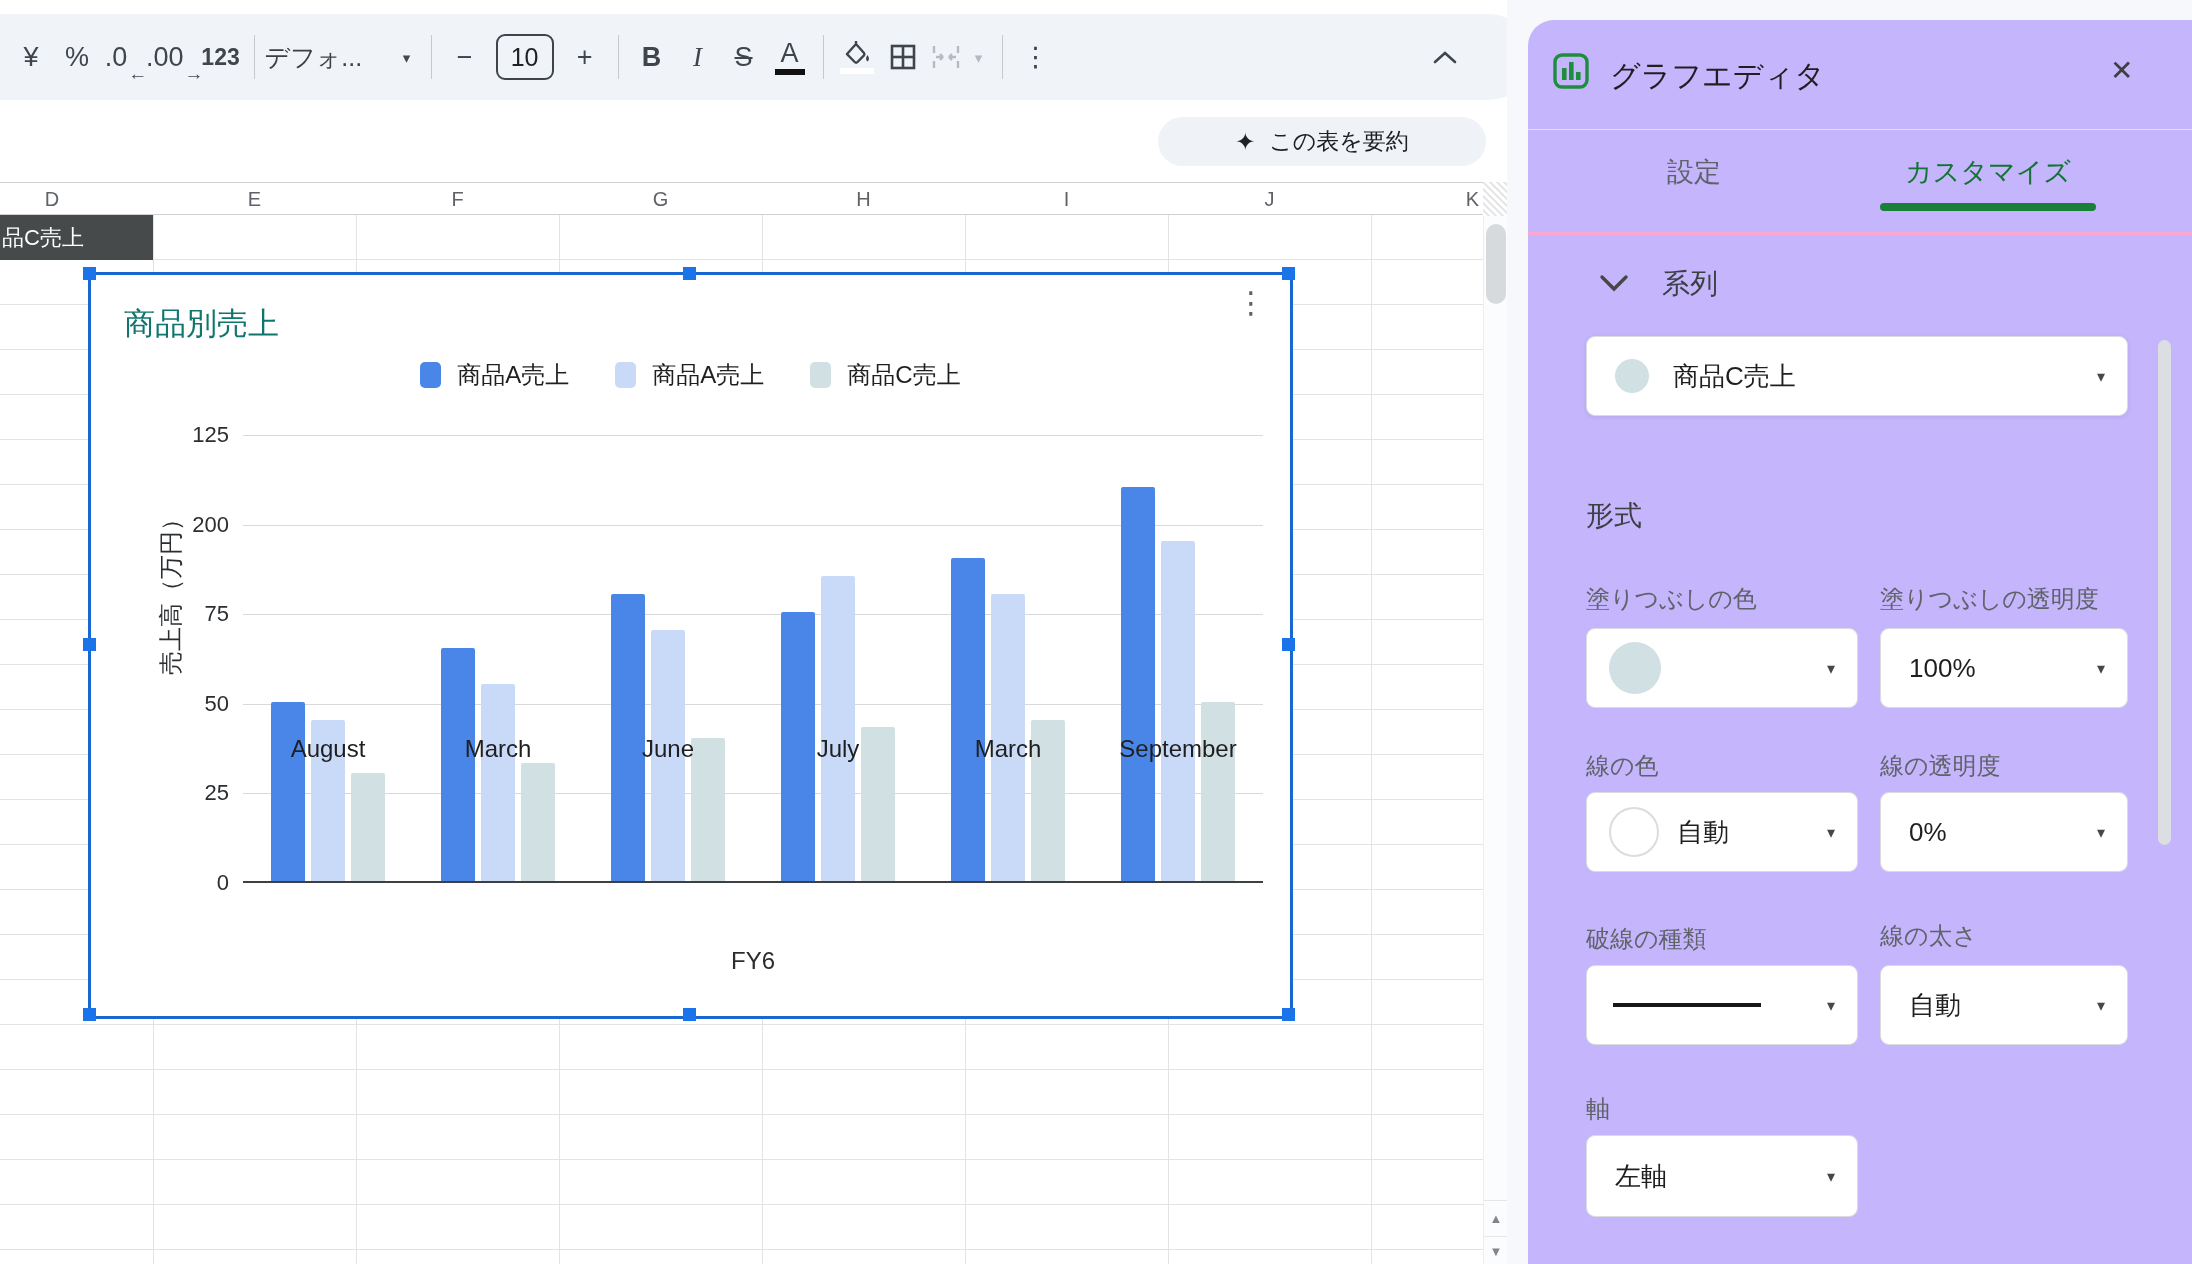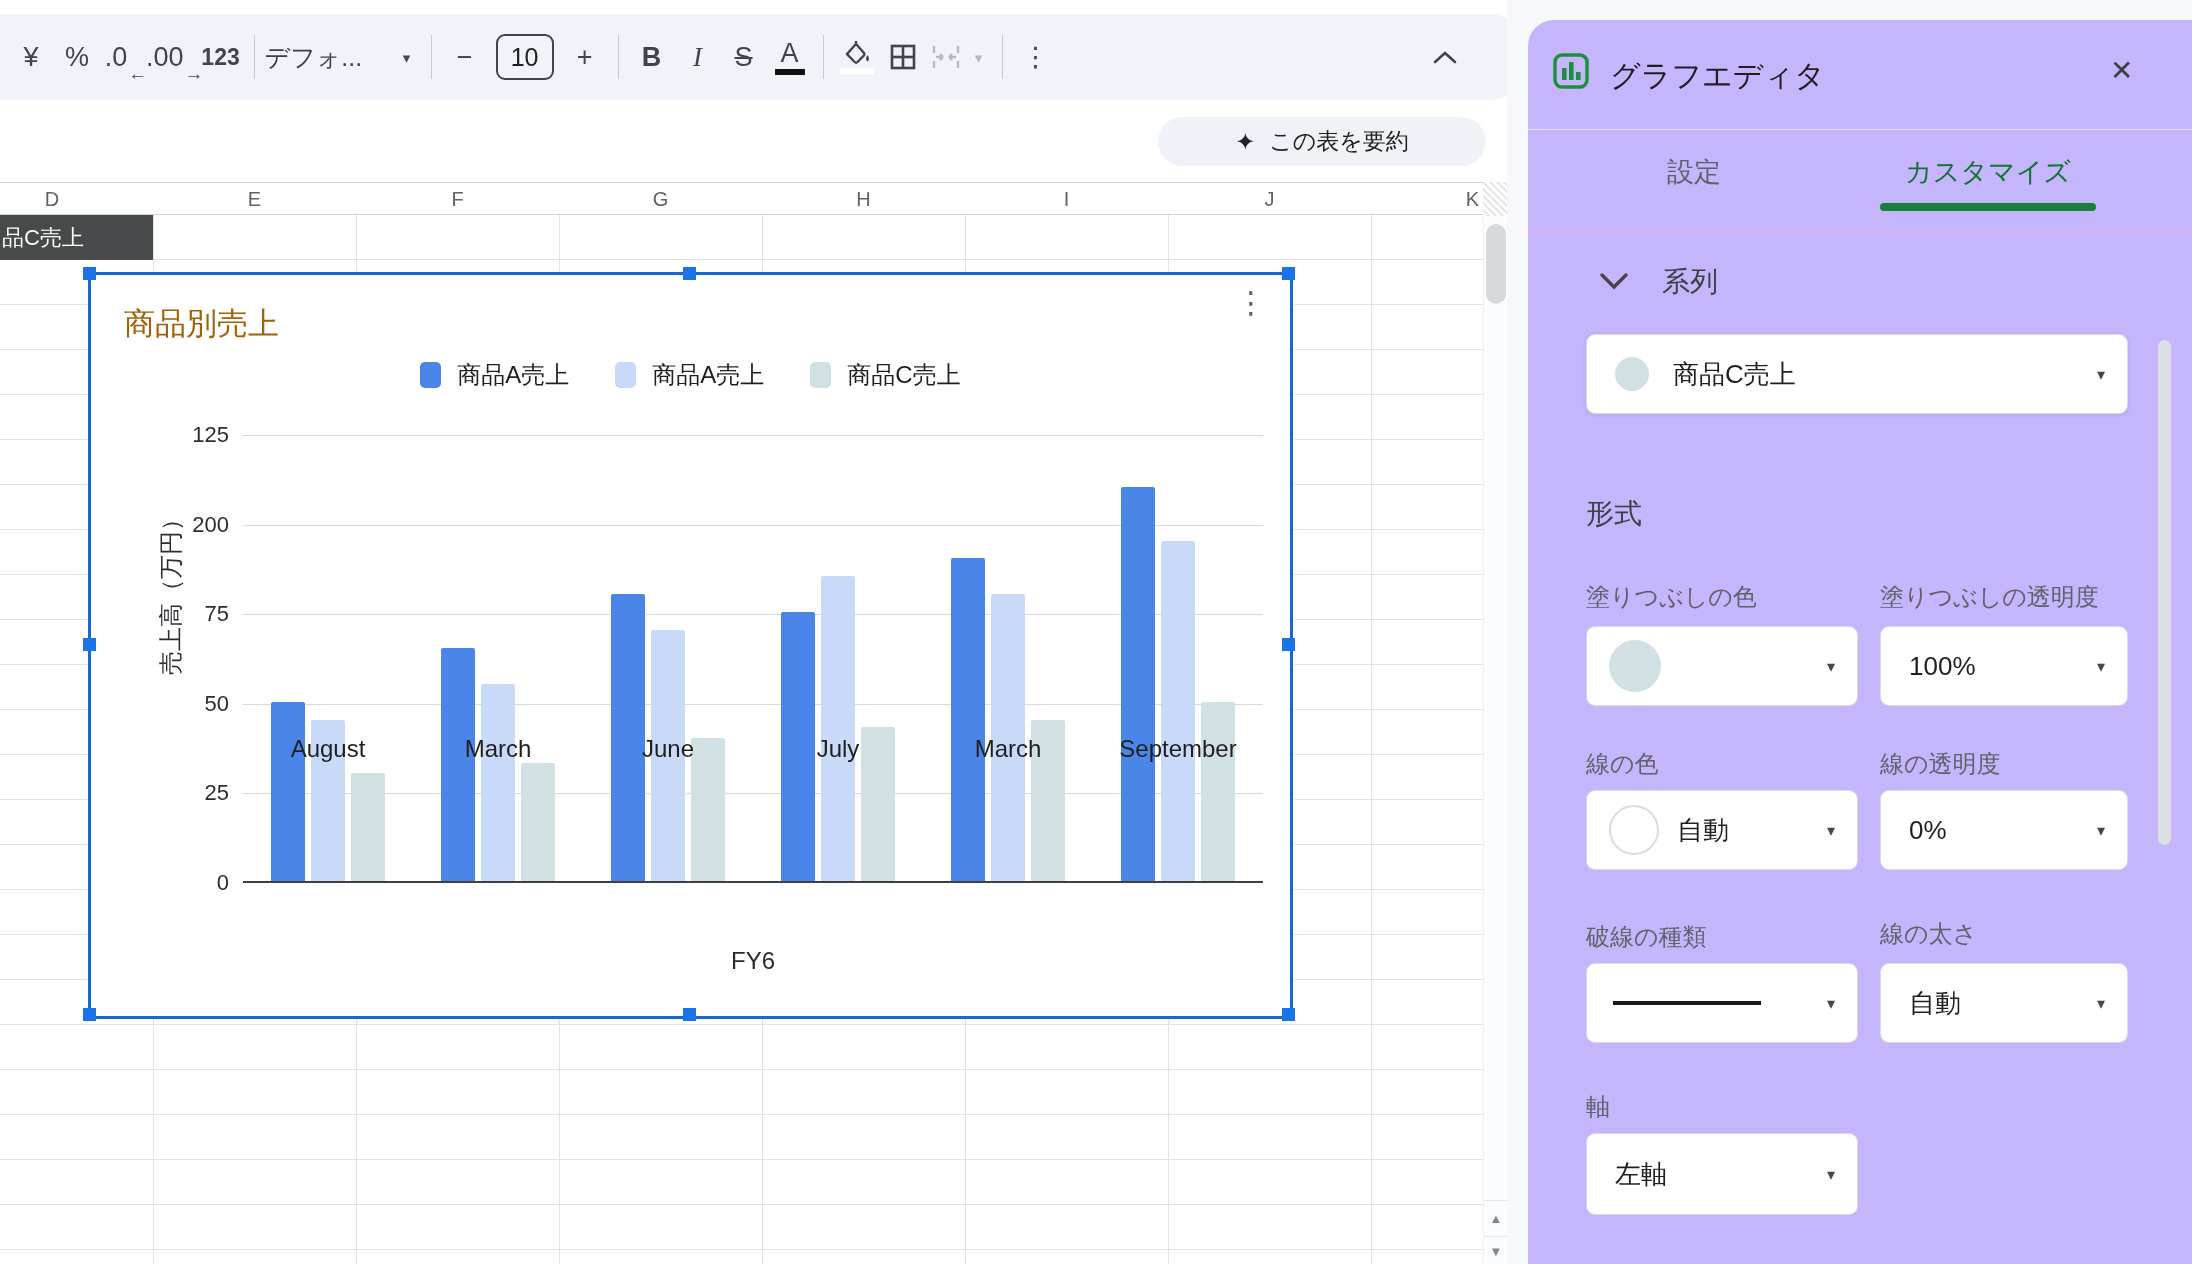--- a/index.html
+++ b/index.html
@@ -65,21 +65,21 @@
   #v-thumb{position:absolute;left:2px;top:8px;width:20px;height:80px;border-radius:10px;background:#d7dadd;}
   .scroll-sep{position:absolute;left:0;width:24px;height:1px;background:#e3e6ea;}
   .scroll-arrow{position:absolute;left:0;width:24px;text-align:center;font-size:13px;color:#80868b;}
   #right-gutter{position:absolute;left:1507px;top:0;width:685px;height:1264px;background:#f6f8fc;}
   
   #chart{
     position:absolute;left:88px;top:272px;width:1205px;height:747px;background:#fff;
     border:3px solid #1967d2;z-index:4;
   }
   .handle{position:absolute;width:13px;height:13px;background:#1a73e8;z-index:6;}
-  #chart-title{position:absolute;left:33px;top:28px;font-size:31px;color:#a16207;}
+  #chart-title{position:absolute;left:33px;top:28px;font-size:31px;color:#0f766e;}
   #chart-menu{position:absolute;right:24px;top:10px;font-size:30px;color:#5f6368;letter-spacing:0;}
   #legend{position:absolute;left:0;top:84px;width:1199px;display:flex;justify-content:center;gap:46px;}
   .legend-item{display:flex;align-items:center;gap:16px;font-size:24px;color:#1f1f1f;}
   .legend-swatch{width:21px;height:26px;border-radius:5px;}
   #plot{position:absolute;left:152px;top:160px;width:1020px;height:448px;border-bottom:2px solid #3c4043;}
   .gridline{position:absolute;left:0;width:1020px;height:1px;background:#d9d9d9;}
   .ytick{position:absolute;right:1034px;width:70px;text-align:right;font-size:22px;color:#2b2e31;transform:translateY(-50%);}
   .bar{position:absolute;bottom:0;width:34px;border-radius:2px 2px 0 0;}
   .xlabel{position:absolute;top:460px;font-size:24px;color:#1f1f1f;transform:translateX(-50%);}
   #ylabel{position:absolute;left:-4px;top:384px;transform:rotate(-90deg) translateX(50%);transform-origin:center;font-size:24px;color:#2b2e31;white-space:nowrap;}
@@ -87,21 +87,21 @@
   
   #panel{position:absolute;left:1528px;top:20px;width:664px;height:1244px;background:#c4b5fd;border-radius:26px 0 0 0;}
   #panel-header{position:absolute;left:0;top:0;width:664px;height:110px;border-bottom:1px solid #e3e4e6;}
   #panel-icon{position:absolute;left:24px;top:32px;}
   #panel-title{position:absolute;left:82px;top:36px;font-size:30px;color:#1f1f1f;}
   #panel-close{position:absolute;left:582px;top:34px;font-size:28px;color:#3c4043;cursor:pointer;}
   .tab{position:absolute;top:134px;font-size:27px;transform:translateX(-50%);cursor:pointer;}
   #tab-settings{left:166px;color:#5f6368;}
   #tab-customize{left:460px;color:#137333;}
   #tab-underline{position:absolute;left:352px;top:183px;width:216px;height:8px;border-radius:4px;background:#188038;}
-  #panel-body{position:absolute;left:0;top:212px;width:664px;height:1032px;border-top:1px solid #f9a8d4;}
+  #panel-body{position:absolute;left:0;top:212px;width:664px;height:1032px;border-top:3px solid #f9a8d4;}
   .sec-head{position:absolute;font-size:28px;color:#3c4043;}
   .field-label{position:absolute;font-size:24px;color:#5f6368;}
   .select{
     position:absolute;border:1px solid #dadce0;border-radius:9px;background:#fff;
     display:flex;align-items:center;cursor:pointer;
   }
   .select .sel-caret{position:absolute;right:22px;font-size:16px;color:#45474a;}
   .swatch-circle{border-radius:50%;}
   #series-select{left:58px;top:101px;width:542px;height:80px;box-shadow:0 1px 4px rgba(60,64,67,.12);}
   #series-select .swatch-circle{width:34px;height:34px;background:#d0e0e3;margin-left:28px;}

